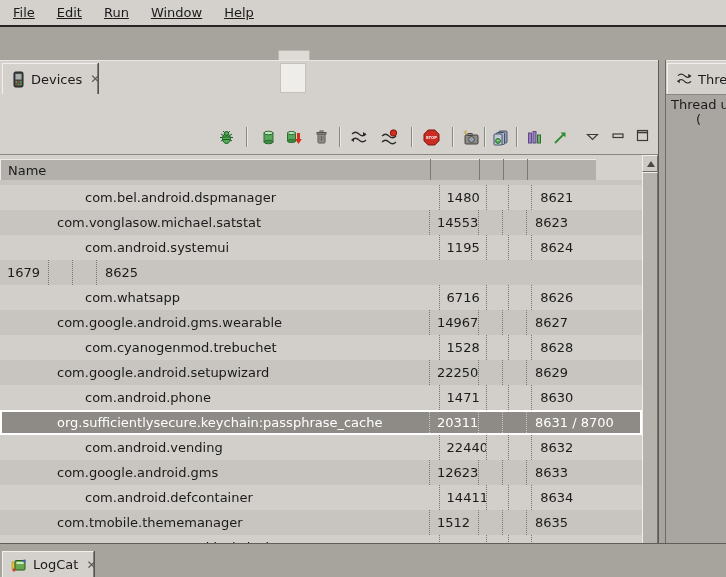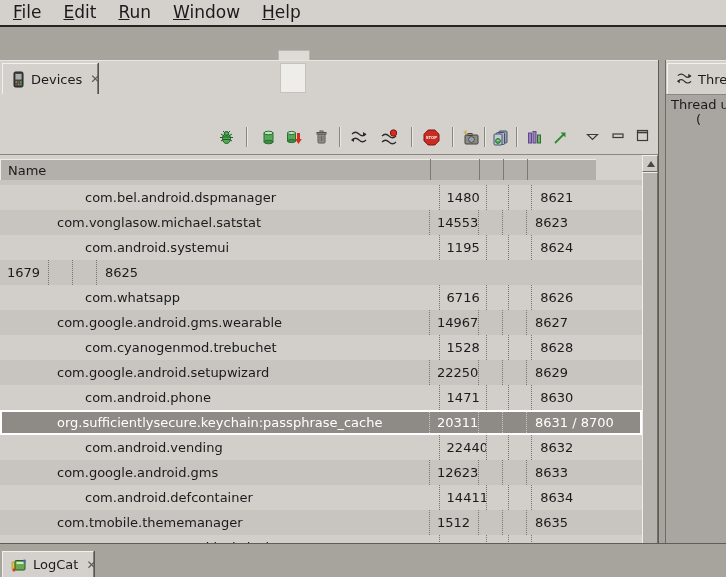--- a/index.html
+++ b/index.html
@@ -5,21 +5,21 @@
   html,body{margin:0;padding:0;}
   body{width:726px;height:577px;overflow:hidden;position:relative;
        font-family:"DejaVu Sans","Liberation Sans",sans-serif;
        background:var(--chrome,#d4d1cc);color:#1b1b1b;}
   #app{position:absolute;inset:0;}
 
   
   .menubar{position:absolute;left:0;top:0;width:726px;height:25px;
            background:var(--chrome,#d4d1cc);border-bottom:2px solid #242424;
            display:flex;align-items:stretch;padding-left:2px;}
-  .menu-item{padding:0 11px;line-height:25px;font-size:17px;cursor:default;}
+  .menu-item{padding:0 11px;line-height:25px;font-size:13px;cursor:default;text-decoration:underline;}
   .menu-item .mn{text-decoration:underline;}
 
   
   .band{position:absolute;left:0;top:27px;width:726px;height:33px;background:var(--band,#a7a39d);}
   .band-handle{position:absolute;left:278px;top:23px;width:30px;height:9px;
                background:#dedbd6;border:1px solid #bab7b2;border-bottom:none;}
 
   
   .tab{position:absolute;display:flex;align-items:center;gap:6px;
        background:var(--chrome,#d4d1cc);

